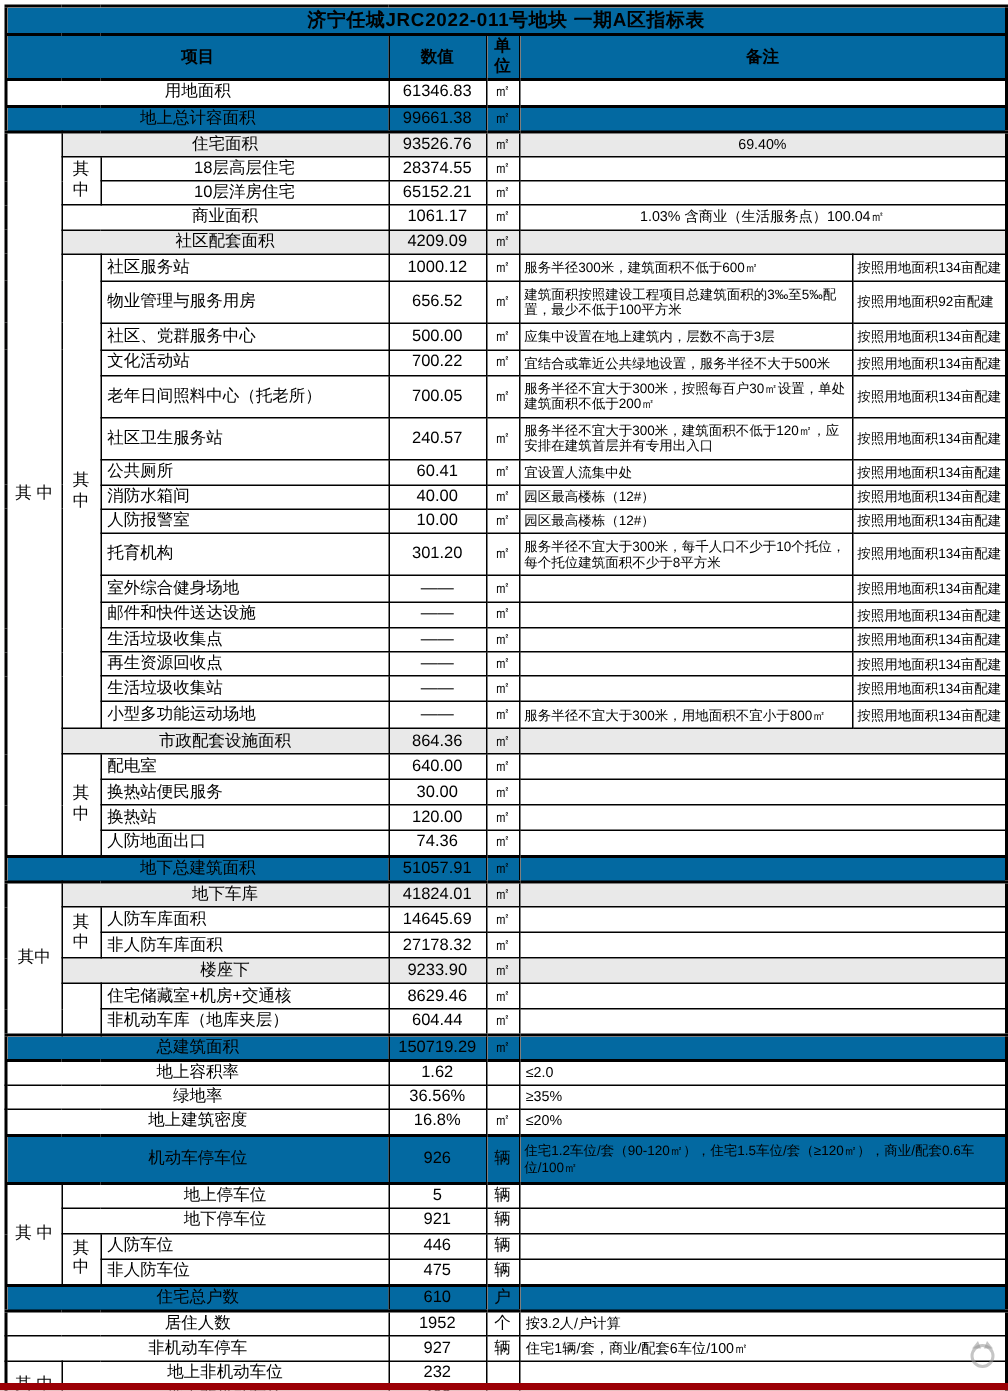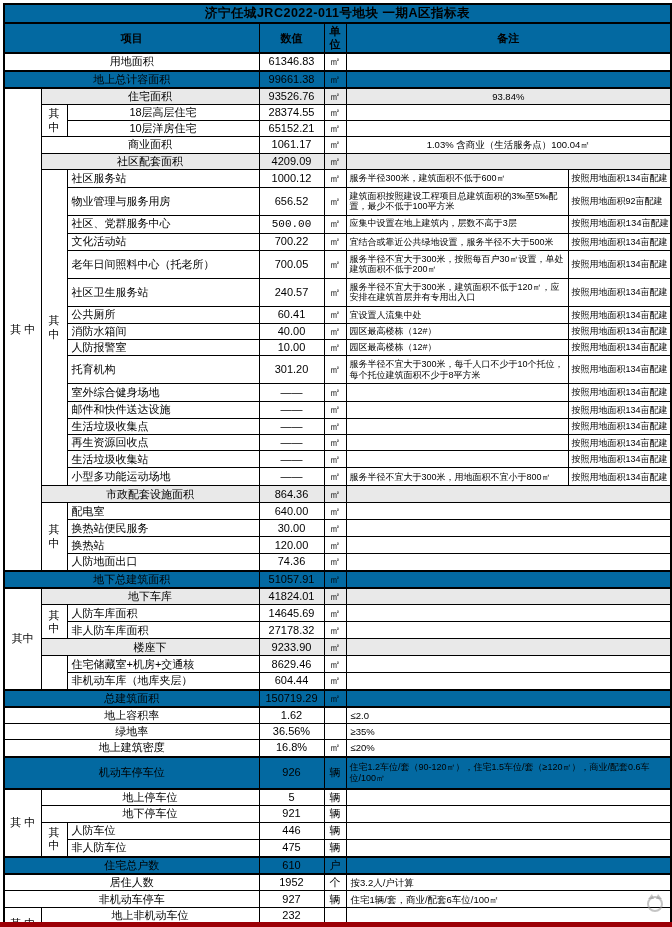--- a/index.html
+++ b/index.html
@@ -86,21 +86,21 @@
           <td colspan="3" class="g">地上总计容面积</td>
           <td class="g">99661.38</td>
           <td class="g">㎡</td>
           <td colspan="2" class="g"></td>
         </tr>
         <tr style="height: 16px;">
           <td rowspan="26">其  中</td>
           <td colspan="2" class="gy">住宅面积</td>
           <td class="gy">93526.76</td>
           <td class="gy">㎡</td>
-          <td colspan="2" class="gy smc">93.84%</td>
+          <td colspan="2" class="gy smc">69.40%</td>
         </tr>
         <tr style="height: 16px;">
           <td rowspan="2">其中</td>
           <td>18层高层住宅</td>
           <td>28374.55</td>
           <td>㎡</td>
           <td colspan="2"></td>
         </tr>
         <tr style="height: 16px;">
           <td>10层洋房住宅</td>
@@ -128,21 +128,21 @@
           <td class="sm l">服务半径300米，建筑面积不低于600㎡</td>
           <td class="sm l nw">按照用地面积134亩配建</td>
         </tr>
         <tr style="height: 28px; padding-left: 42px;">
           <td class="l">物业管理与服务用房</td>
           <td>656.52</td>
           <td>㎡</td>
           <td class="sm l">建筑面积按照建设工程项目总建筑面积的3‰至5‰配置，最少不低于100平方米</td>
           <td class="sm l nw">按照用地面积92亩配建</td>
         </tr>
-        <tr style="height: 18px; font-family: Liberation Mono, monospace;">
+        <tr style="height: 18px;">
           <td class="l">社区、党群服务中心</td>
           <td>500.00</td>
           <td>㎡</td>
           <td class="sm l">应集中设置在地上建筑内，层数不高于3层</td>
           <td class="sm l nw">按照用地面积134亩配建</td>
         </tr>
         <tr style="height: 17px;">
           <td class="l">文化活动站</td>
           <td>700.22</td>
           <td>㎡</td>

